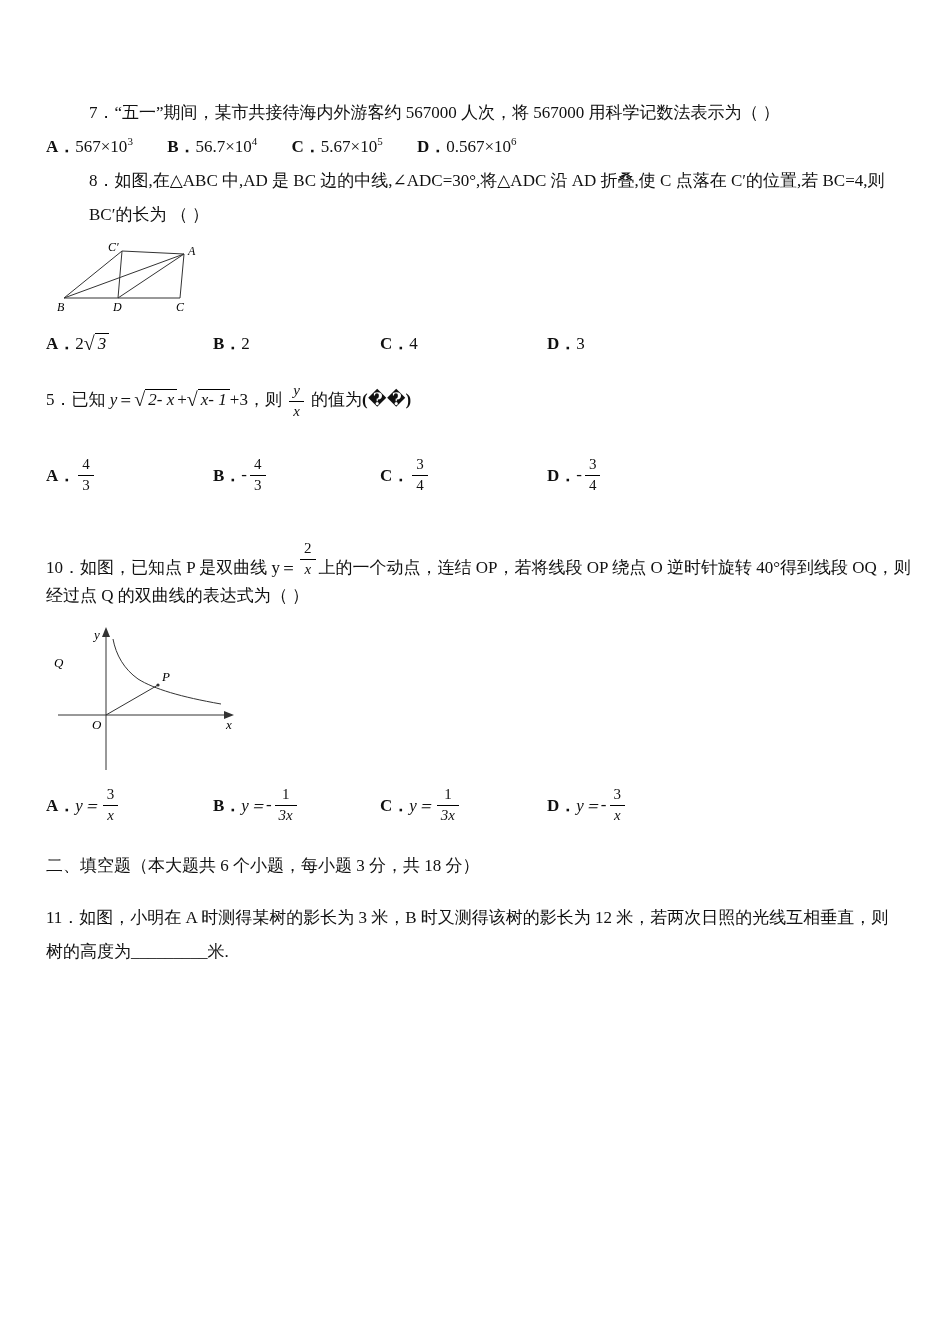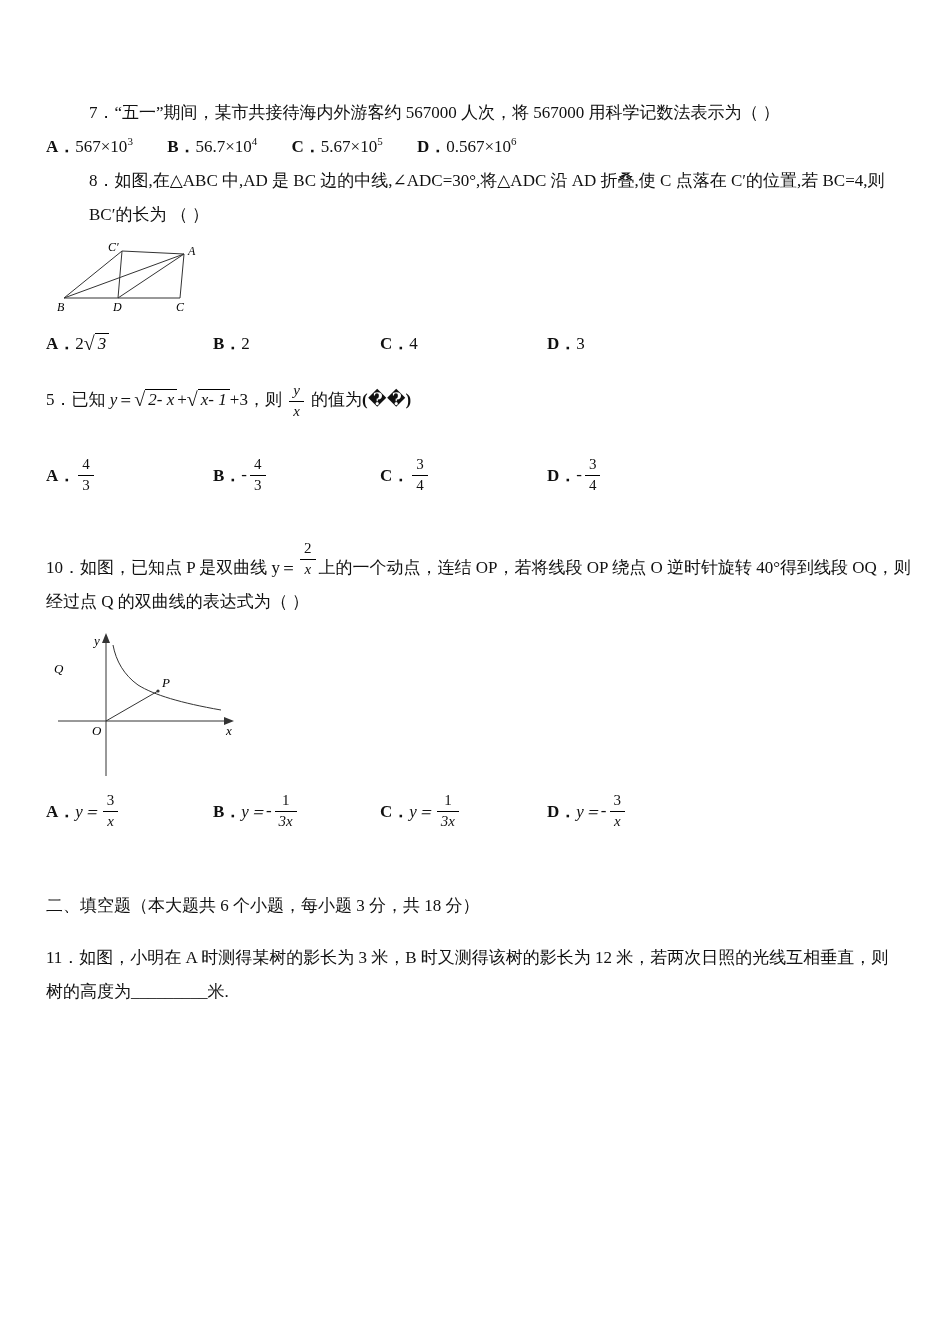--- a/index.html
+++ b/index.html
@@ -27,23 +27,23 @@
   .sqrt { white-space:nowrap; }
   .sqrt .sign { font-style:normal; font-size:20px; vertical-align:-1px; }
   .sqrt .rad { border-top:1px solid #000; padding:0 3px; font-style:italic; }
   .math-var { font-style:italic; }
   .fig8 { margin:10px 0 4px 10px; }
   .fig10 { margin:12px 0 0 0; }
   .q8opts { margin-top:16px; }
   .q9line { margin-top:26px; }
   .q9opts { margin-top:34px; }
   .q10stem { margin-top:44px; display:flex; align-items:flex-end; }
-  .q10line2 { margin-top:6px; }
+  .q10line2 { margin-top:0; }
   .q10opts { margin-top:8px; }
-  .sec2 { margin-top:58px; line-height:34px; }
+  .sec2 { margin-top:24px; line-height:34px; }
   .q11 { margin-top:18px; line-height:34px; }
   svg { display:block; }
   svg text { font-family:"Liberation Serif","DejaVu Serif",serif; }
   svg line, svg path, svg polyline { stroke:#333; stroke-width:1; fill:none; }
   svg .arrow { fill:#333; stroke:none; }
 </style>
 </head>
 <body>
 
 <div class="page">

